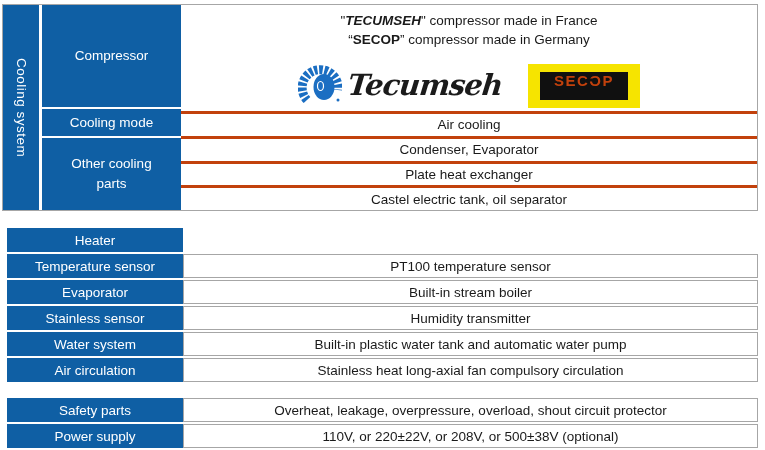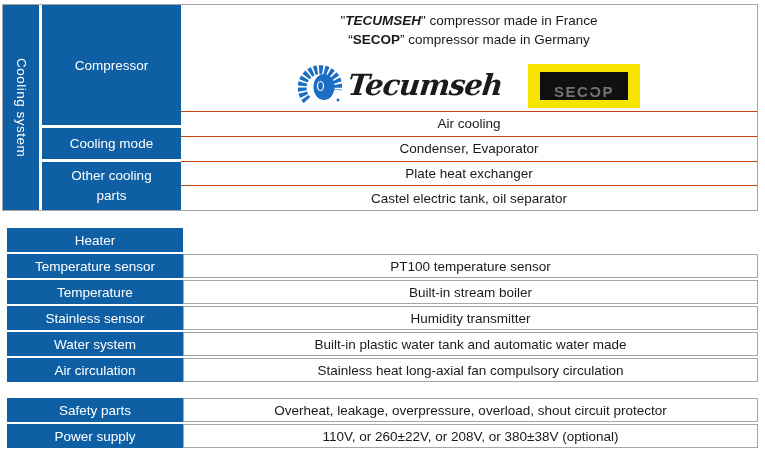--- a/index.html
+++ b/index.html
@@ -17,43 +17,43 @@
   .t1-col1{
     width:36px;display:flex;align-items:center;justify-content:center;
     writing-mode:vertical-rl;letter-spacing:0.5px;
   }
   .vgap{width:3px;background:#ffffff;}
   .hgap{height:3px;background:#ffffff;}
   .t1-col2{width:139px;display:flex;flex-direction:column;}
   .t1-col2 .cell{display:flex;align-items:center;justify-content:center;text-align:center;}
   .c2-compressor{height:124px;}
   .c2-mode{height:32px;}
-  .c2-other{flex:1;padding:4px 24px;line-height:20px;}
+  .c2-other{flex:1;padding:16px 24px;line-height:20px;}
   .t1-col3{flex:1;display:flex;flex-direction:column;}
   .c3-row{
-    flex:1;border-top:1px solid #c2410c;
+    flex:1;border-top:3px solid #c2410c;
     display:flex;align-items:center;justify-content:center;text-align:center;
   }
   .c3-r1{height:106px;border-top:none;flex:none;display:flex;flex-direction:column;align-items:center;padding-top:6px;box-sizing:border-box;}
   .cmp-line{line-height:19px;}
   .brand1{font-weight:bold;font-style:italic;}
   .brand2{font-weight:bold;}
   .logos{display:flex;align-items:center;margin-top:10px;gap:26px;}
   .tec-logo{display:flex;align-items:center;gap:6px;}
   .tec-script{
     font-family:"DejaVu Serif", serif;font-style:italic;font-weight:bold;
     font-size:29px;color:#1b1b1b;transform:skewX(-6deg);letter-spacing:-1px;line-height:1;
   }
   .secop-logo{
     width:112px;height:44px;background:#f6e400;
     display:flex;align-items:center;justify-content:center;
   }
   .secop-inner{
-    width:88px;height:28px;background:#101010;color:#737373;
-    display:flex;align-items:flex-end;justify-content:center;
+    width:88px;height:28px;background:#101010;color:#c2410c;
+    display:flex;align-items:flex-start;justify-content:center;
     font-weight:bold;font-size:15px;letter-spacing:1.5px;
   }
   .secop-o-wrap{position:relative;display:inline-block;}
   .secop-o-bar{
     position:absolute;left:-2px;top:50%;transform:translateY(-50%);
     width:8px;height:3px;background:#101010;
   }
   
   .spec{position:absolute;left:7px;width:751px;}
   .t2{top:228px;}
@@ -127,39 +127,39 @@
 
 <div class="spec t2">
   <div class="spec-row">
     <div class="spec-label">Heater</div>
   </div>
   <div class="spec-row">
     <div class="spec-label">Temperature sensor</div>
     <div class="spec-value">PT100 temperature sensor</div>
   </div>
   <div class="spec-row">
-    <div class="spec-label">Temperature</div>
+    <div class="spec-label">Evaporator</div>
     <div class="spec-value">Built-in stream boiler</div>
   </div>
   <div class="spec-row">
     <div class="spec-label">Stainless sensor</div>
     <div class="spec-value">Humidity transmitter</div>
   </div>
   <div class="spec-row">
     <div class="spec-label">Water system</div>
-    <div class="spec-value">Built-in plastic water tank and automatic water made</div>
+    <div class="spec-value">Built-in plastic water tank and automatic water pump</div>
   </div>
   <div class="spec-row">
     <div class="spec-label">Air circulation</div>
     <div class="spec-value">Stainless heat long-axial fan compulsory circulation</div>
   </div>
 </div>
 
 <div class="spec t3">
   <div class="spec-row">
     <div class="spec-label">Safety parts</div>
     <div class="spec-value">Overheat, leakage, overpressure, overload, shout circuit protector</div>
   </div>
   <div class="spec-row">
     <div class="spec-label">Power supply</div>
-    <div class="spec-value">110V, or 260±22V, or 208V, or 380±38V (optional)</div>
+    <div class="spec-value">110V, or 220±22V, or 208V, or 500±38V (optional)</div>
   </div>
 </div>
 
 </body></html>

